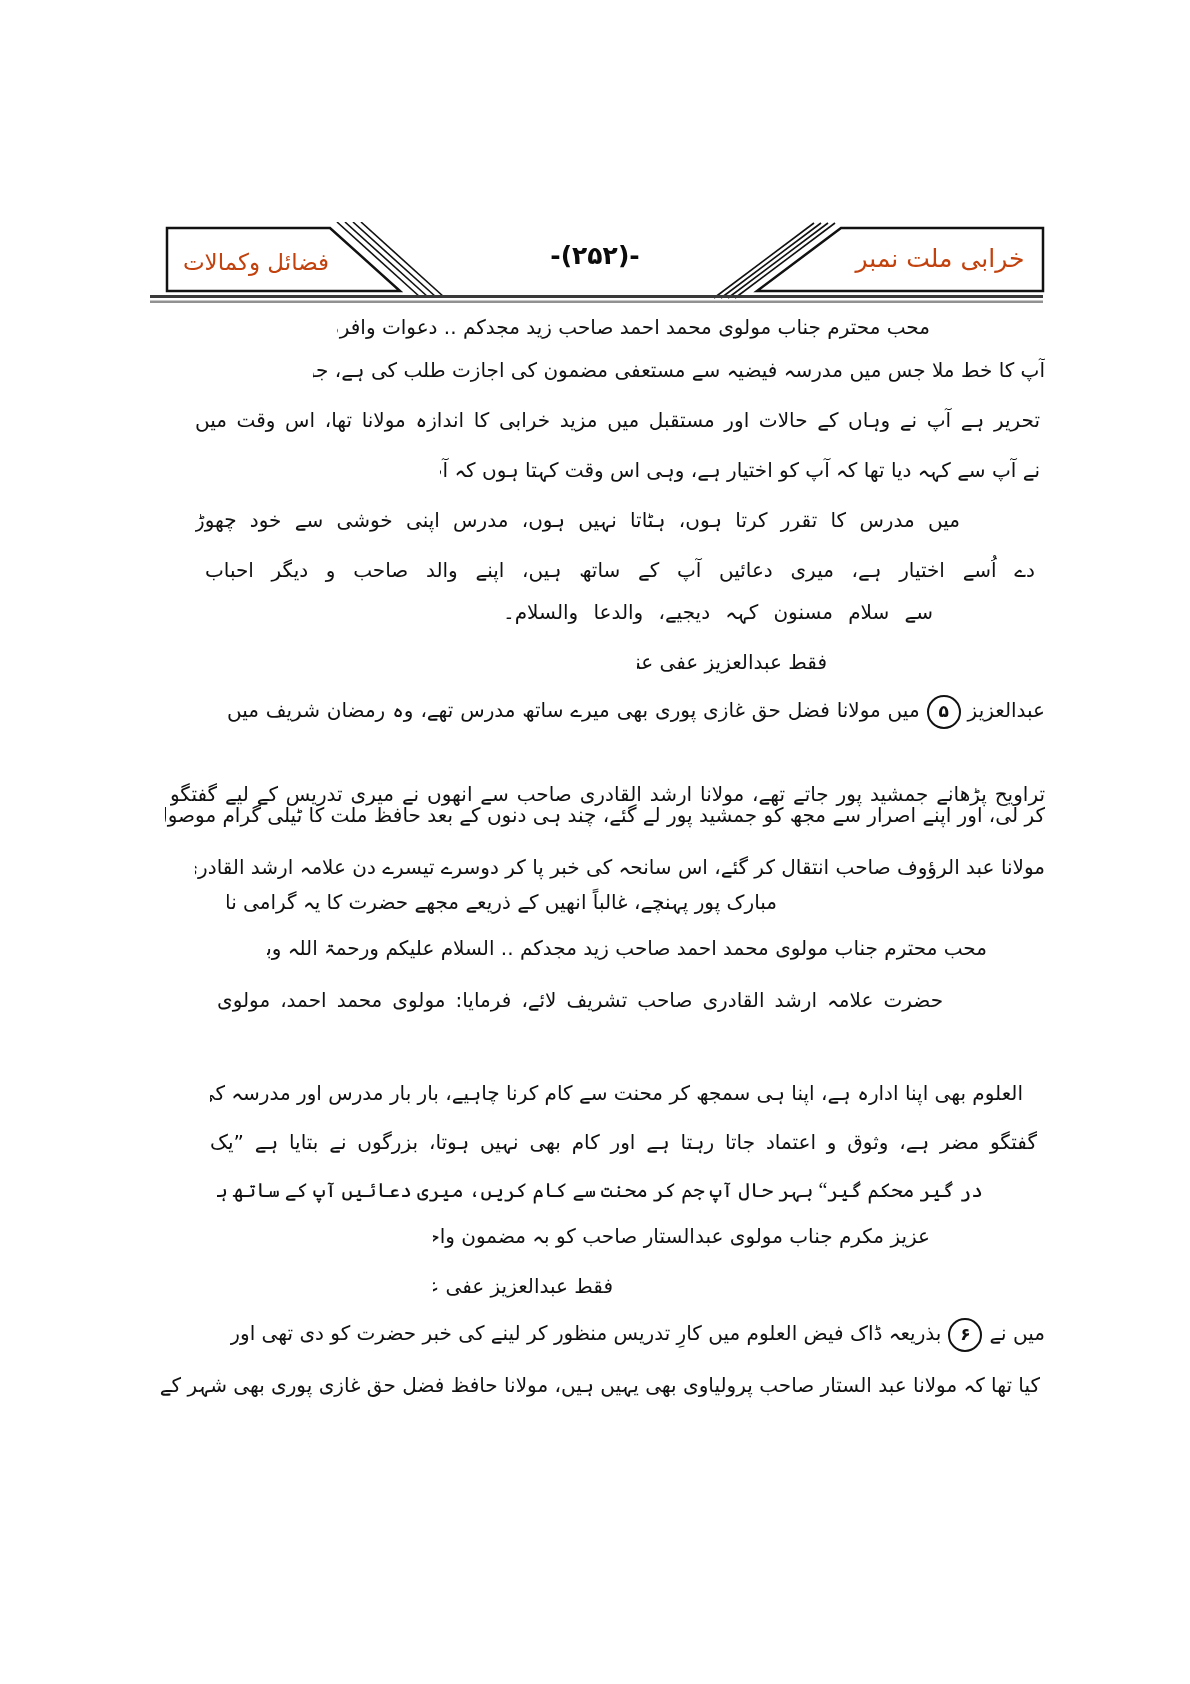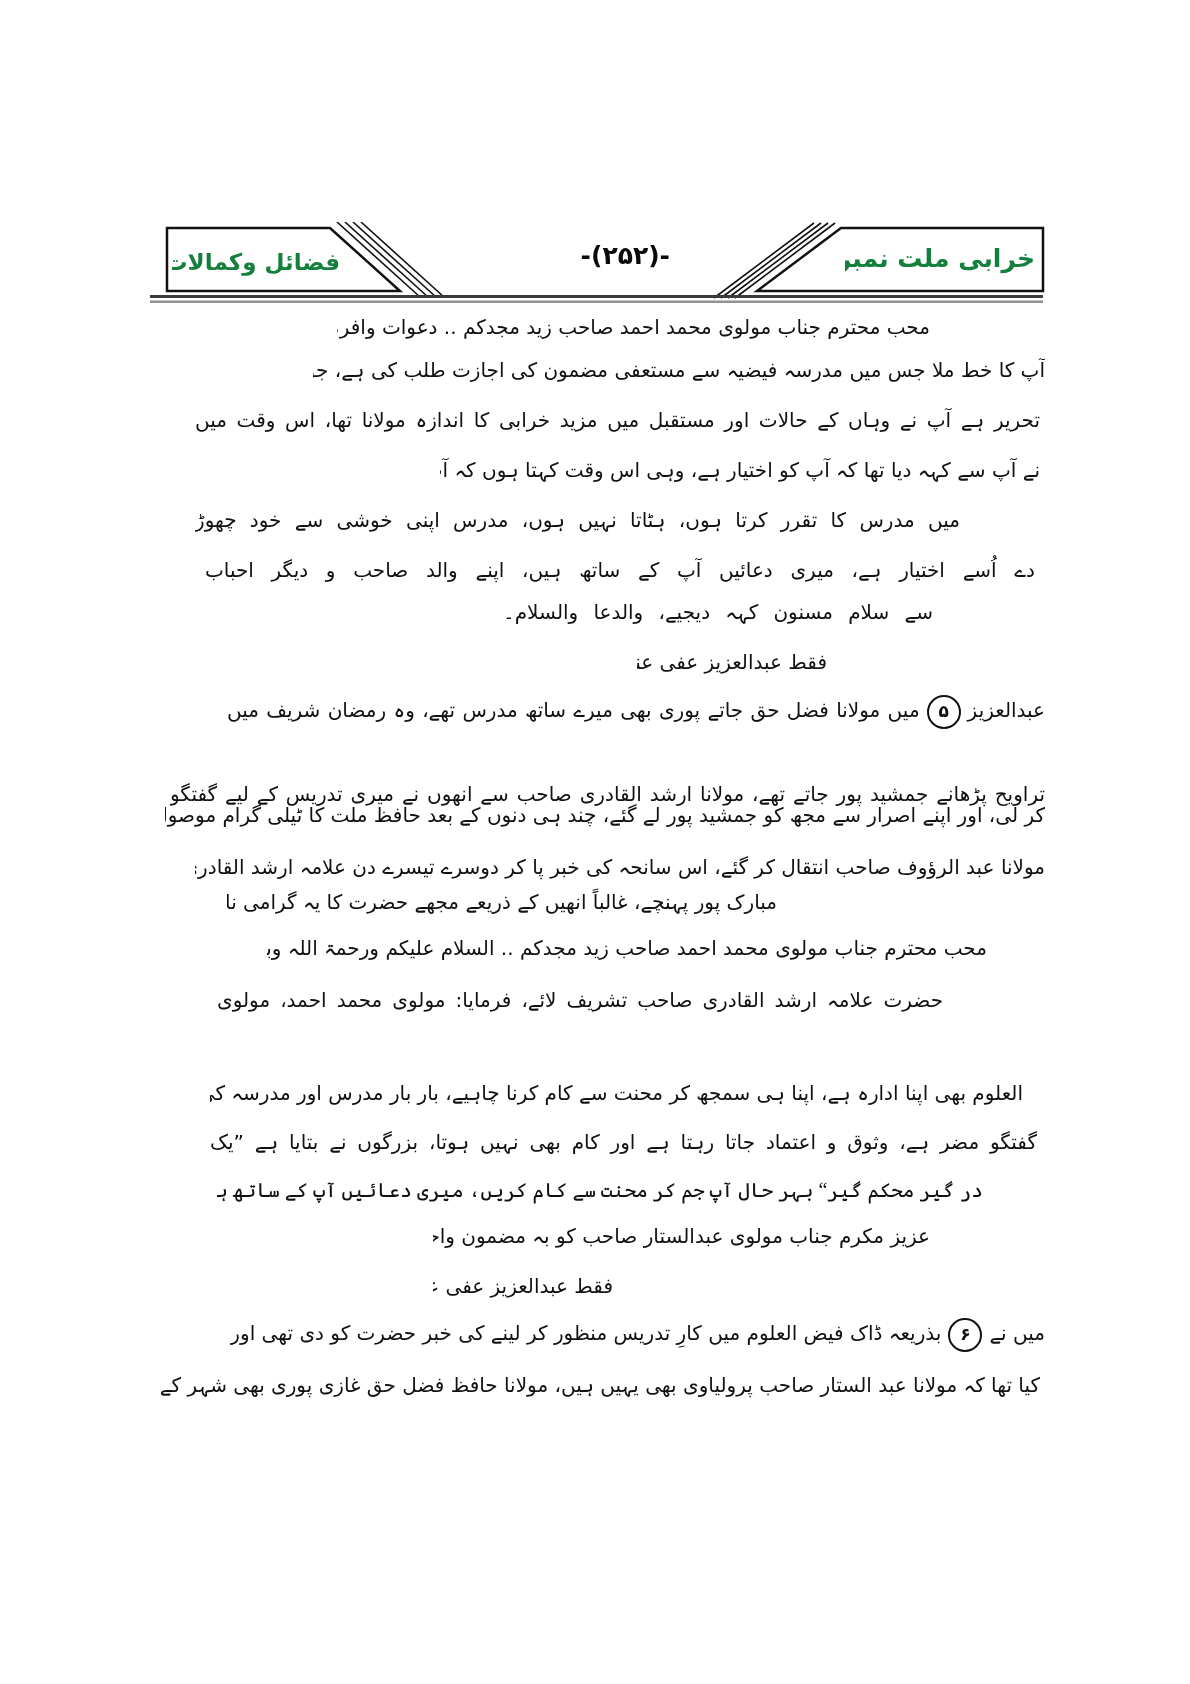--- a/index.html
+++ b/index.html
@@ -10,32 +10,32 @@
     margin:0 auto;
     font-family:"DejaVu Sans", sans-serif;
     color:#111;
     overflow:hidden;
   }
   .header-svg{position:absolute;left:150px;top:222px;}
   .tab-label{
     position:absolute;
     direction:rtl;
     text-align:center;
-    font-weight:bold;
+    font-weight:normal;
     font-size:25px;
     line-height:50px;
-    color:#15803d;
+    color:#c2410c;
     white-space:nowrap;
     overflow:hidden;
   }
   .tab-label.right{left:845px;top:234px;width:190px;}
   .tab-label.left{left:172px;top:237px;width:168px;font-size:23px;}
   .page-number{
     position:absolute;left:520px;top:236px;width:150px;
-    text-align:right;font-weight:bold;font-size:25px;line-height:40px;
+    text-align:center;font-weight:bold;font-size:25px;line-height:40px;
     direction:ltr;color:#0b0b0b;
   }
   .line{
     position:absolute;
     height:46px;line-height:46px;
     font-size:20px;
     direction:rtl;
     text-align:justify;
     text-align-last:justify;
     -moz-text-align-last:justify;
@@ -115,21 +115,21 @@
   <div class="line l1">محب محترم جناب مولوی محمد احمد صاحب زید مجدکم .. دعوات وافرہ و سلام مسنون!</div>
   <div class="line l2">آپ کا خط ملا جس میں مدرسہ فیضیہ سے مستعفی مضمون کی اجازت طلب کی ہے، جواباً</div>
   <div class="line l3">تحریر ہے آپ نے وہاں کے حالات اور مستقبل میں مزید خرابی کا اندازہ مولانا تھا، اس وقت میں</div>
   <div class="line l4">نے آپ سے کہہ دیا تھا کہ آپ کو اختیار ہے، وہی اس وقت کہتا ہوں کہ آپ مختار ہیں۔</div>
   <div class="line l5">میں مدرس کا تقرر کرتا ہوں، ہٹاتا نہیں ہوں، مدرس اپنی خوشی سے خود چھوڑ</div>
   <div class="line l6">دے اُسے اختیار ہے، میری دعائیں آپ کے ساتھ ہیں، اپنے والد صاحب و دیگر احباب</div>
   <div class="line l7">سے سلام مسنون کہہ دیجیے، والدعا والسلام۔</div>
   <div class="line l8 sig">فقط عبدالعزیز عفی عنہ</div>
 
   <div class="line l9">
-    <span>عبدالعزیز</span><span class="circnum">۵</span><span>میں مولانا فضل حق جاتے پوری بھی میرے ساتھ مدرس تھے، وہ رمضان شریف میں</span>
+    <span>عبدالعزیز</span><span class="circnum">۵</span><span>میں مولانا فضل حق غازی پوری بھی میرے ساتھ مدرس تھے، وہ رمضان شریف میں</span>
   </div>
 
   <div class="line l10">تراویح پڑھانے جمشید پور جاتے تھے، مولانا ارشد القادری صاحب سے انھوں نے میری تدریس کے لیے گفتگو</div>
   <div class="line l11">کر لی، اور اپنے اصرار سے مجھ کو جمشید پور لے گئے، چند ہی دنوں کے بعد حافظ ملت کا ٹیلی گرام موصول ہوا کہ</div>
   <div class="line l12">مولانا عبد الرؤوف صاحب انتقال کر گئے، اس سانحہ کی خبر پا کر دوسرے تیسرے دن علامہ ارشد القادری</div>
   <div class="line l13">مبارک پور پہنچے، غالباً انھیں کے ذریعے مجھے حضرت کا یہ گرامی نامہ ملا۔</div>
   <div class="line l14">محب محترم جناب مولوی محمد احمد صاحب زید مجدکم .. السلام علیکم ورحمۃ اللہ وبرکاتہ</div>
   <div class="line l15">حضرت علامہ ارشد القادری صاحب تشریف لائے، فرمایا: مولوی محمد احمد، مولوی</div>
   <div class="line l17">العلوم بھی اپنا ادارہ ہے، اپنا ہی سمجھ کر محنت سے کام کرنا چاہیے، بار بار مدرس اور مدرسہ کی</div>
   <div class="line l18">گفتگو مضر ہے، وثوق و اعتماد جاتا رہتا ہے اور کام بھی نہیں ہوتا، بزرگوں نے بتایا ہے ”یک</div>

